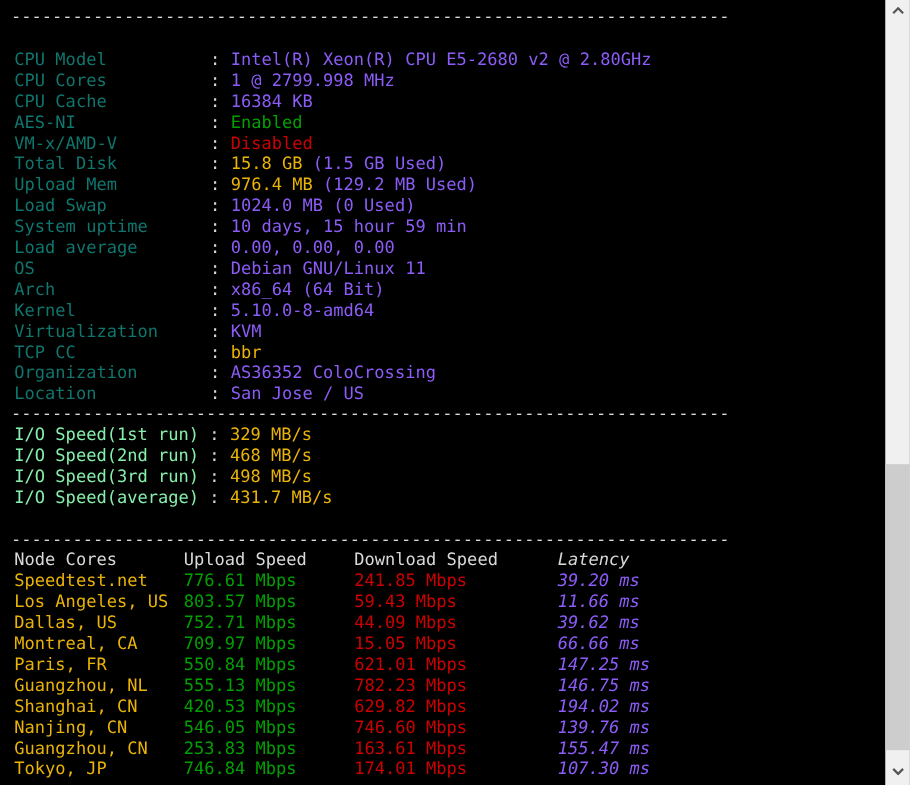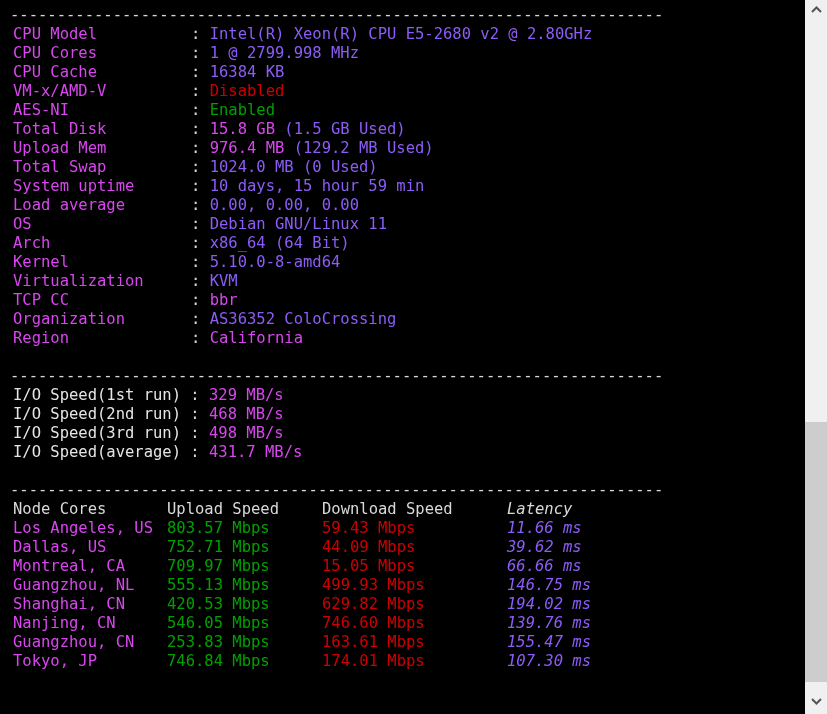--- a/index.html
+++ b/index.html
@@ -49,34 +49,35 @@
     padding-left: 10px;
     color: #d8d8d8;
     overflow: hidden;
   }
 
   .blank { height: 19px; }
 
   
   .white  { color: #d9d9d9; }
   .cyan   { color: #8b5cf6; }
-  .yellow { color: #d946ef; }
+  .yellow { color: #eab308; }
   .green  { color: #00a000; }
   .red    { color: #cd0000; }
 
   
   .k {
     display: inline-block;
     width: 178px;
-    color: #d946ef;
+    color: #0f766e;
+    margin-top: 20px;
   }
   .colon { color: #d9d9d9; }
 
   
-  .iok { color: #e5e5e5; }
+  .iok { color: #86efac; }
 
   
   .col-node { display: inline-block; width: 154px; }
   .col-up   { display: inline-block; width: 155px; }
   .col-down { display: inline-block; width: 185px; }
   .col-lat  { display: inline-block; font-style: italic; }
 
   
   #scrollbar {
     position: absolute;
@@ -118,55 +119,57 @@
 <div id="app">
 
   <div id="terminal">
 
     <div class="rule">----------------------------------------------------------------------</div>
 
     <div id="system-info-block">
         <div class="line"><span class="k">CPU Model</span><span class="colon">: </span><span class="cyan">Intel(R) Xeon(R) CPU E5-2680 v2 @ 2.80GHz</span></div>
         <div class="line"><span class="k">CPU Cores</span><span class="colon">: </span><span class="cyan">1 @ 2799.998 MHz</span></div>
         <div class="line"><span class="k">CPU Cache</span><span class="colon">: </span><span class="cyan">16384 KB</span></div>
+        <div class="line"><span class="k">AES-NI</span><span class="colon">: </span><span class="green">Enabled</span></div>
         <div class="line"><span class="k">VM-x/AMD-V</span><span class="colon">: </span><span class="red">Disabled</span></div>
-        <div class="line"><span class="k">AES-NI</span><span class="colon">: </span><span class="green">Enabled</span></div>
         <div class="line"><span class="k">Total Disk</span><span class="colon">: </span><span class="yellow">15.8 GB</span><span class="cyan"> (1.5 GB Used)</span></div>
         <div class="line"><span class="k">Upload Mem</span><span class="colon">: </span><span class="yellow">976.4 MB</span><span class="cyan"> (129.2 MB Used)</span></div>
-        <div class="line"><span class="k">Total Swap</span><span class="colon">: </span><span class="cyan">1024.0 MB (0 Used)</span></div>
+        <div class="line"><span class="k">Load Swap</span><span class="colon">: </span><span class="cyan">1024.0 MB (0 Used)</span></div>
         <div class="line"><span class="k">System uptime</span><span class="colon">: </span><span class="cyan">10 days, 15 hour 59 min</span></div>
         <div class="line"><span class="k">Load average</span><span class="colon">: </span><span class="cyan">0.00, 0.00, 0.00</span></div>
         <div class="line"><span class="k">OS</span><span class="colon">: </span><span class="cyan">Debian GNU/Linux 11</span></div>
         <div class="line"><span class="k">Arch</span><span class="colon">: </span><span class="cyan">x86_64 (64 Bit)</span></div>
         <div class="line"><span class="k">Kernel</span><span class="colon">: </span><span class="cyan">5.10.0-8-amd64</span></div>
         <div class="line"><span class="k">Virtualization</span><span class="colon">: </span><span class="cyan">KVM</span></div>
         <div class="line"><span class="k">TCP CC</span><span class="colon">: </span><span class="yellow">bbr</span></div>
         <div class="line"><span class="k">Organization</span><span class="colon">: </span><span class="cyan">AS36352 ColoCrossing</span></div>
-        <div class="line"><span class="k">Region</span><span class="colon">: </span><span class="yellow">California</span></div>
+        <div class="line"><span class="k">Location</span><span class="colon">: </span><span class="cyan">San Jose / US</span></div>
       </div>
 
     <div class="blank"></div>
     <div class="rule">----------------------------------------------------------------------</div>
 
     <div id="io-block">
         <div class="line"><span class="iok">I/O Speed(1st run) </span><span class="colon">: </span><span class="yellow">329 MB/s</span></div>
         <div class="line"><span class="iok">I/O Speed(2nd run) </span><span class="colon">: </span><span class="yellow">468 MB/s</span></div>
         <div class="line"><span class="iok">I/O Speed(3rd run) </span><span class="colon">: </span><span class="yellow">498 MB/s</span></div>
         <div class="line"><span class="iok">I/O Speed(average) </span><span class="colon">: </span><span class="yellow">431.7 MB/s</span></div>
       </div>
 
     <div class="blank"></div>
     <div class="rule">----------------------------------------------------------------------</div>
 
     <div id="speedtest-block">
         <div class="line"><span class="col-node white">Node Cores</span><span class="col-up white">Upload Speed</span><span class="col-down white">Download Speed</span><span class="col-lat white">Latency</span></div>
+        <div class="line"><span class="col-node yellow">Speedtest.net</span><span class="col-up green">776.61 Mbps</span><span class="col-down red">241.85 Mbps</span><span class="col-lat cyan">39.20 ms</span></div>
         <div class="line"><span class="col-node yellow">Los Angeles, US</span><span class="col-up green">803.57 Mbps</span><span class="col-down red">59.43 Mbps</span><span class="col-lat cyan">11.66 ms</span></div>
         <div class="line"><span class="col-node yellow">Dallas, US</span><span class="col-up green">752.71 Mbps</span><span class="col-down red">44.09 Mbps</span><span class="col-lat cyan">39.62 ms</span></div>
         <div class="line"><span class="col-node yellow">Montreal, CA</span><span class="col-up green">709.97 Mbps</span><span class="col-down red">15.05 Mbps</span><span class="col-lat cyan">66.66 ms</span></div>
-        <div class="line"><span class="col-node yellow">Guangzhou, NL</span><span class="col-up green">555.13 Mbps</span><span class="col-down red">499.93 Mbps</span><span class="col-lat cyan">146.75 ms</span></div>
+        <div class="line"><span class="col-node yellow">Paris, FR</span><span class="col-up green">550.84 Mbps</span><span class="col-down red">621.01 Mbps</span><span class="col-lat cyan">147.25 ms</span></div>
+        <div class="line"><span class="col-node yellow">Guangzhou, NL</span><span class="col-up green">555.13 Mbps</span><span class="col-down red">782.23 Mbps</span><span class="col-lat cyan">146.75 ms</span></div>
         <div class="line"><span class="col-node yellow">Shanghai, CN</span><span class="col-up green">420.53 Mbps</span><span class="col-down red">629.82 Mbps</span><span class="col-lat cyan">194.02 ms</span></div>
         <div class="line"><span class="col-node yellow">Nanjing, CN</span><span class="col-up green">546.05 Mbps</span><span class="col-down red">746.60 Mbps</span><span class="col-lat cyan">139.76 ms</span></div>
         <div class="line"><span class="col-node yellow">Guangzhou, CN</span><span class="col-up green">253.83 Mbps</span><span class="col-down red">163.61 Mbps</span><span class="col-lat cyan">155.47 ms</span></div>
         <div class="line"><span class="col-node yellow">Tokyo, JP</span><span class="col-up green">746.84 Mbps</span><span class="col-down red">174.01 Mbps</span><span class="col-lat cyan">107.30 ms</span></div>
       </div>
 
   </div>
 
   <div id="scrollbar">
     <div class="sb-btn" id="sb-up">

